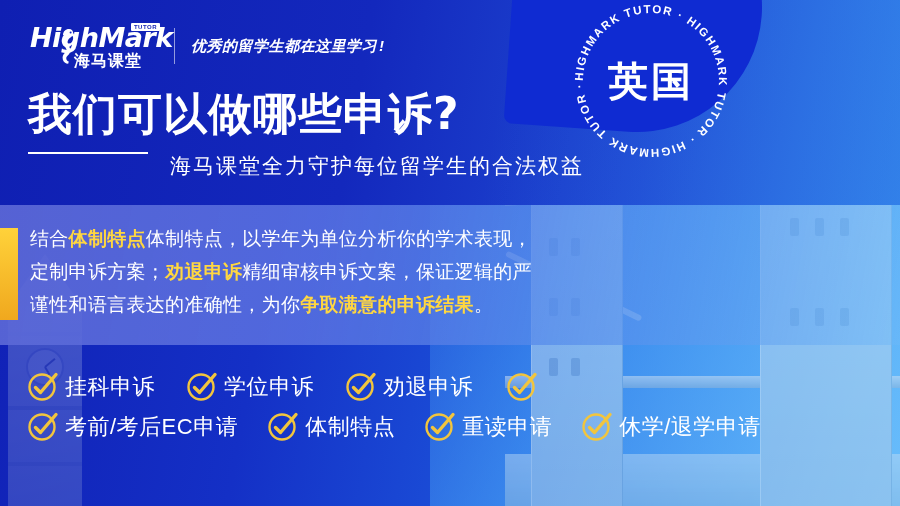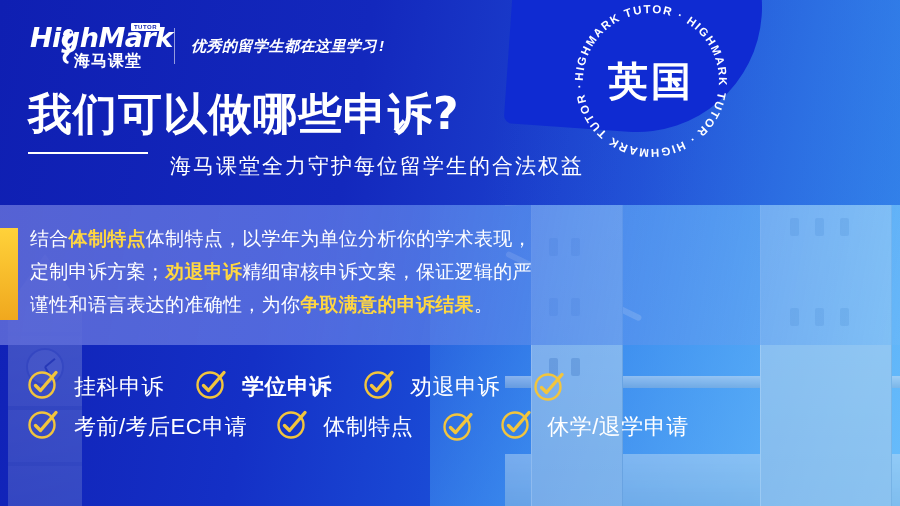--- a/index.html
+++ b/index.html
@@ -186,21 +186,21 @@
   }
   .hl{ color:#ffd740; font-weight:bold; }
 
   
   .tags{
     position:absolute; left:30px; top:372px; z-index:6;
     display:flex; flex-direction:column; gap:10px;
   }
   .tag-row{ display:flex; align-items:center; }
   .tag{
-    display:flex; align-items:flex-start; gap:18px; white-space:nowrap;
+    display:flex; align-items:center; gap:9px; white-space:nowrap;
   }
   .tag-label{
     font-size:22px; color:#ffffff; letter-spacing:.5px;
   }
   .check{
     position:relative; width:26px; height:26px; flex:0 0 26px;
   }
   .check svg{ width:34px; height:34px; position:absolute; left:-4px; top:-5px; }
 </style>
 </head>
@@ -315,21 +315,21 @@
     <div class="tag-row">
         <div class="tag" style="margin-left: 0px;">
           <span class="check">
             <svg viewBox="0 0 34 34" aria-hidden="true">
               <circle cx="16" cy="18" r="12.5" fill="none" stroke="#f2c53d" stroke-width="2.4"></circle>
               <path d="M9.5 18.5 L14.5 23.5 L30 5.5" fill="none" stroke="#f2c53d" stroke-width="3.4" stroke-linecap="round" stroke-linejoin="round"></path>
             </svg>
           </span>
           <span class="tag-label">挂科申诉</span>
         </div>
-        <div class="tag" style="margin-left: 34px; font-weight: bold;">
+        <div class="tag" style="margin-left: 34px;">
           <span class="check">
             <svg viewBox="0 0 34 34" aria-hidden="true">
               <circle cx="16" cy="18" r="12.5" fill="none" stroke="#f2c53d" stroke-width="2.4"></circle>
               <path d="M9.5 18.5 L14.5 23.5 L30 5.5" fill="none" stroke="#f2c53d" stroke-width="3.4" stroke-linecap="round" stroke-linejoin="round"></path>
             </svg>
           </span>
           <span class="tag-label">学位申诉</span>
         </div>
         <div class="tag" style="margin-left: 34px;">
           <span class="check">
@@ -368,20 +368,21 @@
           </span>
           <span class="tag-label">体制特点</span>
         </div>
         <div class="tag" style="margin-left: 32px;">
           <span class="check">
             <svg viewBox="0 0 34 34" aria-hidden="true">
               <circle cx="16" cy="18" r="12.5" fill="none" stroke="#f2c53d" stroke-width="2.4"></circle>
               <path d="M9.5 18.5 L14.5 23.5 L30 5.5" fill="none" stroke="#f2c53d" stroke-width="3.4" stroke-linecap="round" stroke-linejoin="round"></path>
             </svg>
           </span>
+          <span class="tag-label">重读申请</span>
         </div>
         <div class="tag" style="margin-left: 32px;">
           <span class="check">
             <svg viewBox="0 0 34 34" aria-hidden="true">
               <circle cx="16" cy="18" r="12.5" fill="none" stroke="#f2c53d" stroke-width="2.4"></circle>
               <path d="M9.5 18.5 L14.5 23.5 L30 5.5" fill="none" stroke="#f2c53d" stroke-width="3.4" stroke-linecap="round" stroke-linejoin="round"></path>
             </svg>
           </span>
           <span class="tag-label">休学/退学申请</span>
         </div>

